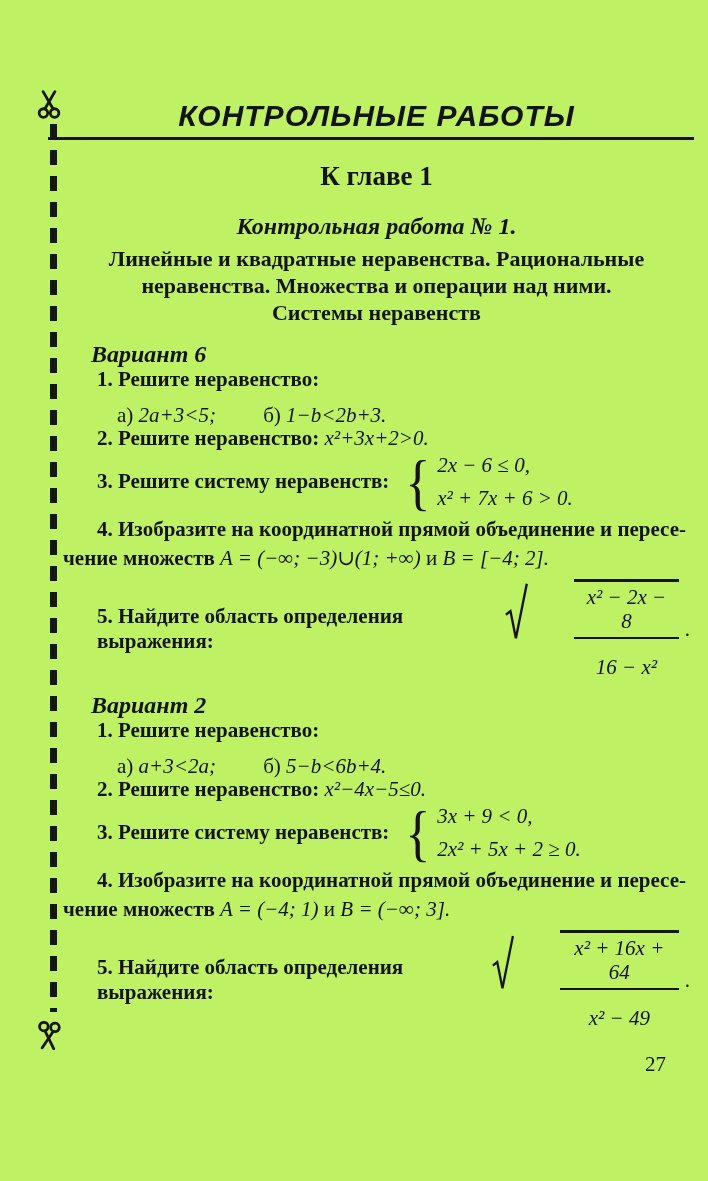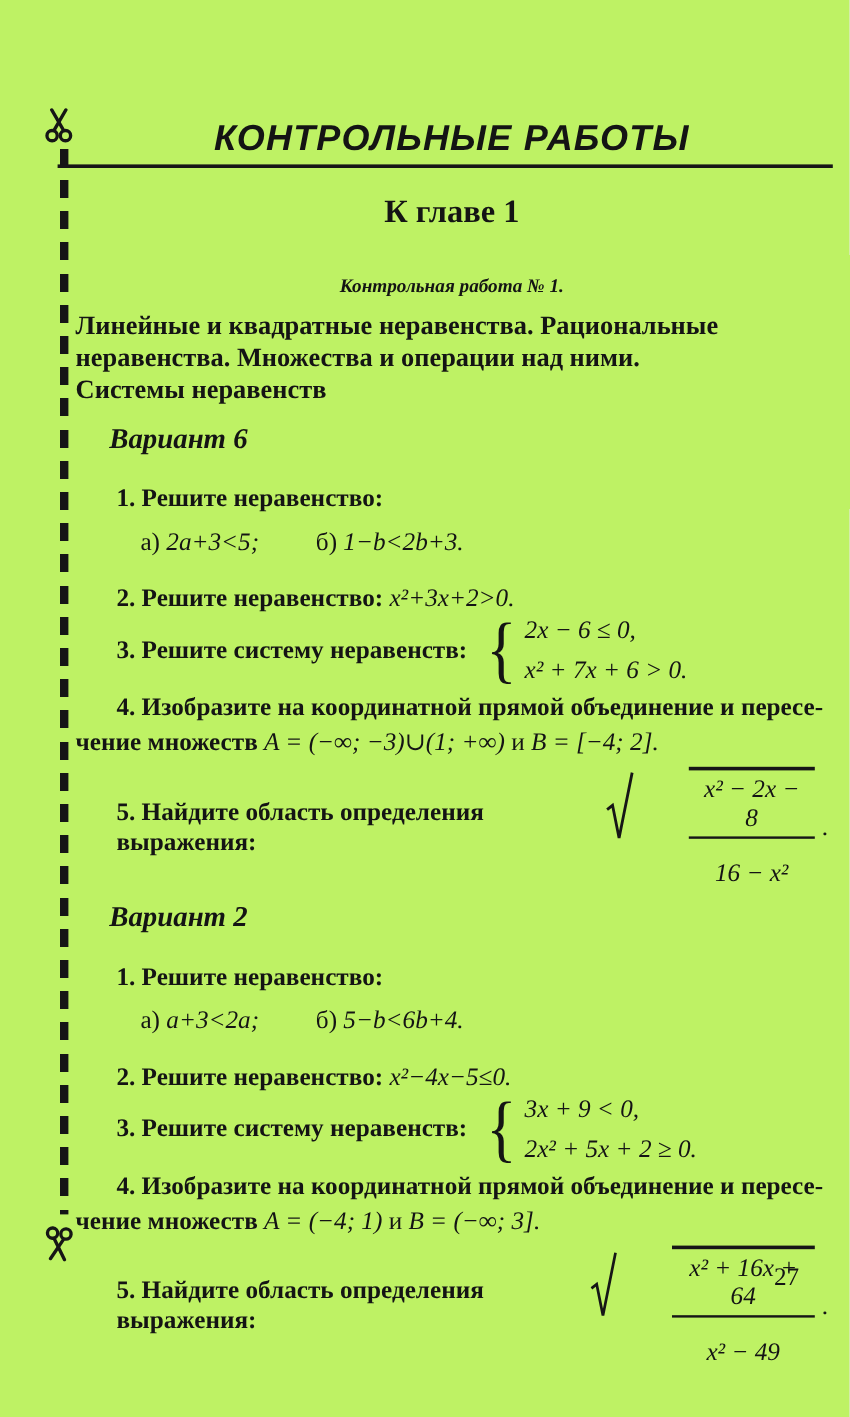--- a/index.html
+++ b/index.html
@@ -20,25 +20,25 @@
   
   .header-title {
     position:absolute; top:99px; left:63px; right:18px; text-align:center;
     font-family:"Liberation Sans","DejaVu Sans",sans-serif;
     font-style:italic; font-weight:700; font-size:30px; letter-spacing:1px;
   }
   .header-rule { position:absolute; left:48px; right:14px; top:137px; height:3px; background:#161616; }
   
   .content { position:absolute; left:63px; right:18px; top:142px; font-size:21px; }
   .chapter { margin:20px 0 0; text-align:center; font-size:27px; font-weight:700; line-height:28px; }
-  .work-title { margin:36px 0 0; text-align:center; font-size:16px; font-weight:700; font-style:italic; line-height:25px; }
-  .subtitle { margin:6px 0 0; text-align:left; font-size:22px; font-weight:700; line-height:27px; }
+  .work-title { margin:24px 0 0; text-align:center; font-size:24px; font-weight:700; font-style:italic; line-height:25px; }
+  .subtitle { margin:6px 0 0; text-align:center; font-size:22px; font-weight:700; line-height:27px; }
   .variant-title { margin:14px 0 0 28px; font-size:24px; font-weight:700; font-style:italic; line-height:25px; }
   .variant-title.first { margin-top:16px; }
-  .problem { margin-top:24px; line-height:24px; }
+  .problem { margin-top:0; line-height:24px; }
   .ptext { font-weight:700; }
   .math { font-style:italic; font-weight:400; }
   .p-sentence { padding-left:34px; }
   .ab-line { margin-top:13px; padding-left:54px; line-height:22px; }
   .ab-label { font-weight:400; }
   .ab-b { margin-left:42px; }
   
   .p3-row { display:flex; align-items:center; margin-top:2px; }
   .p3-row .label { padding-left:34px; }
   .system { display:inline-flex; align-items:center; margin-left:14px; }

